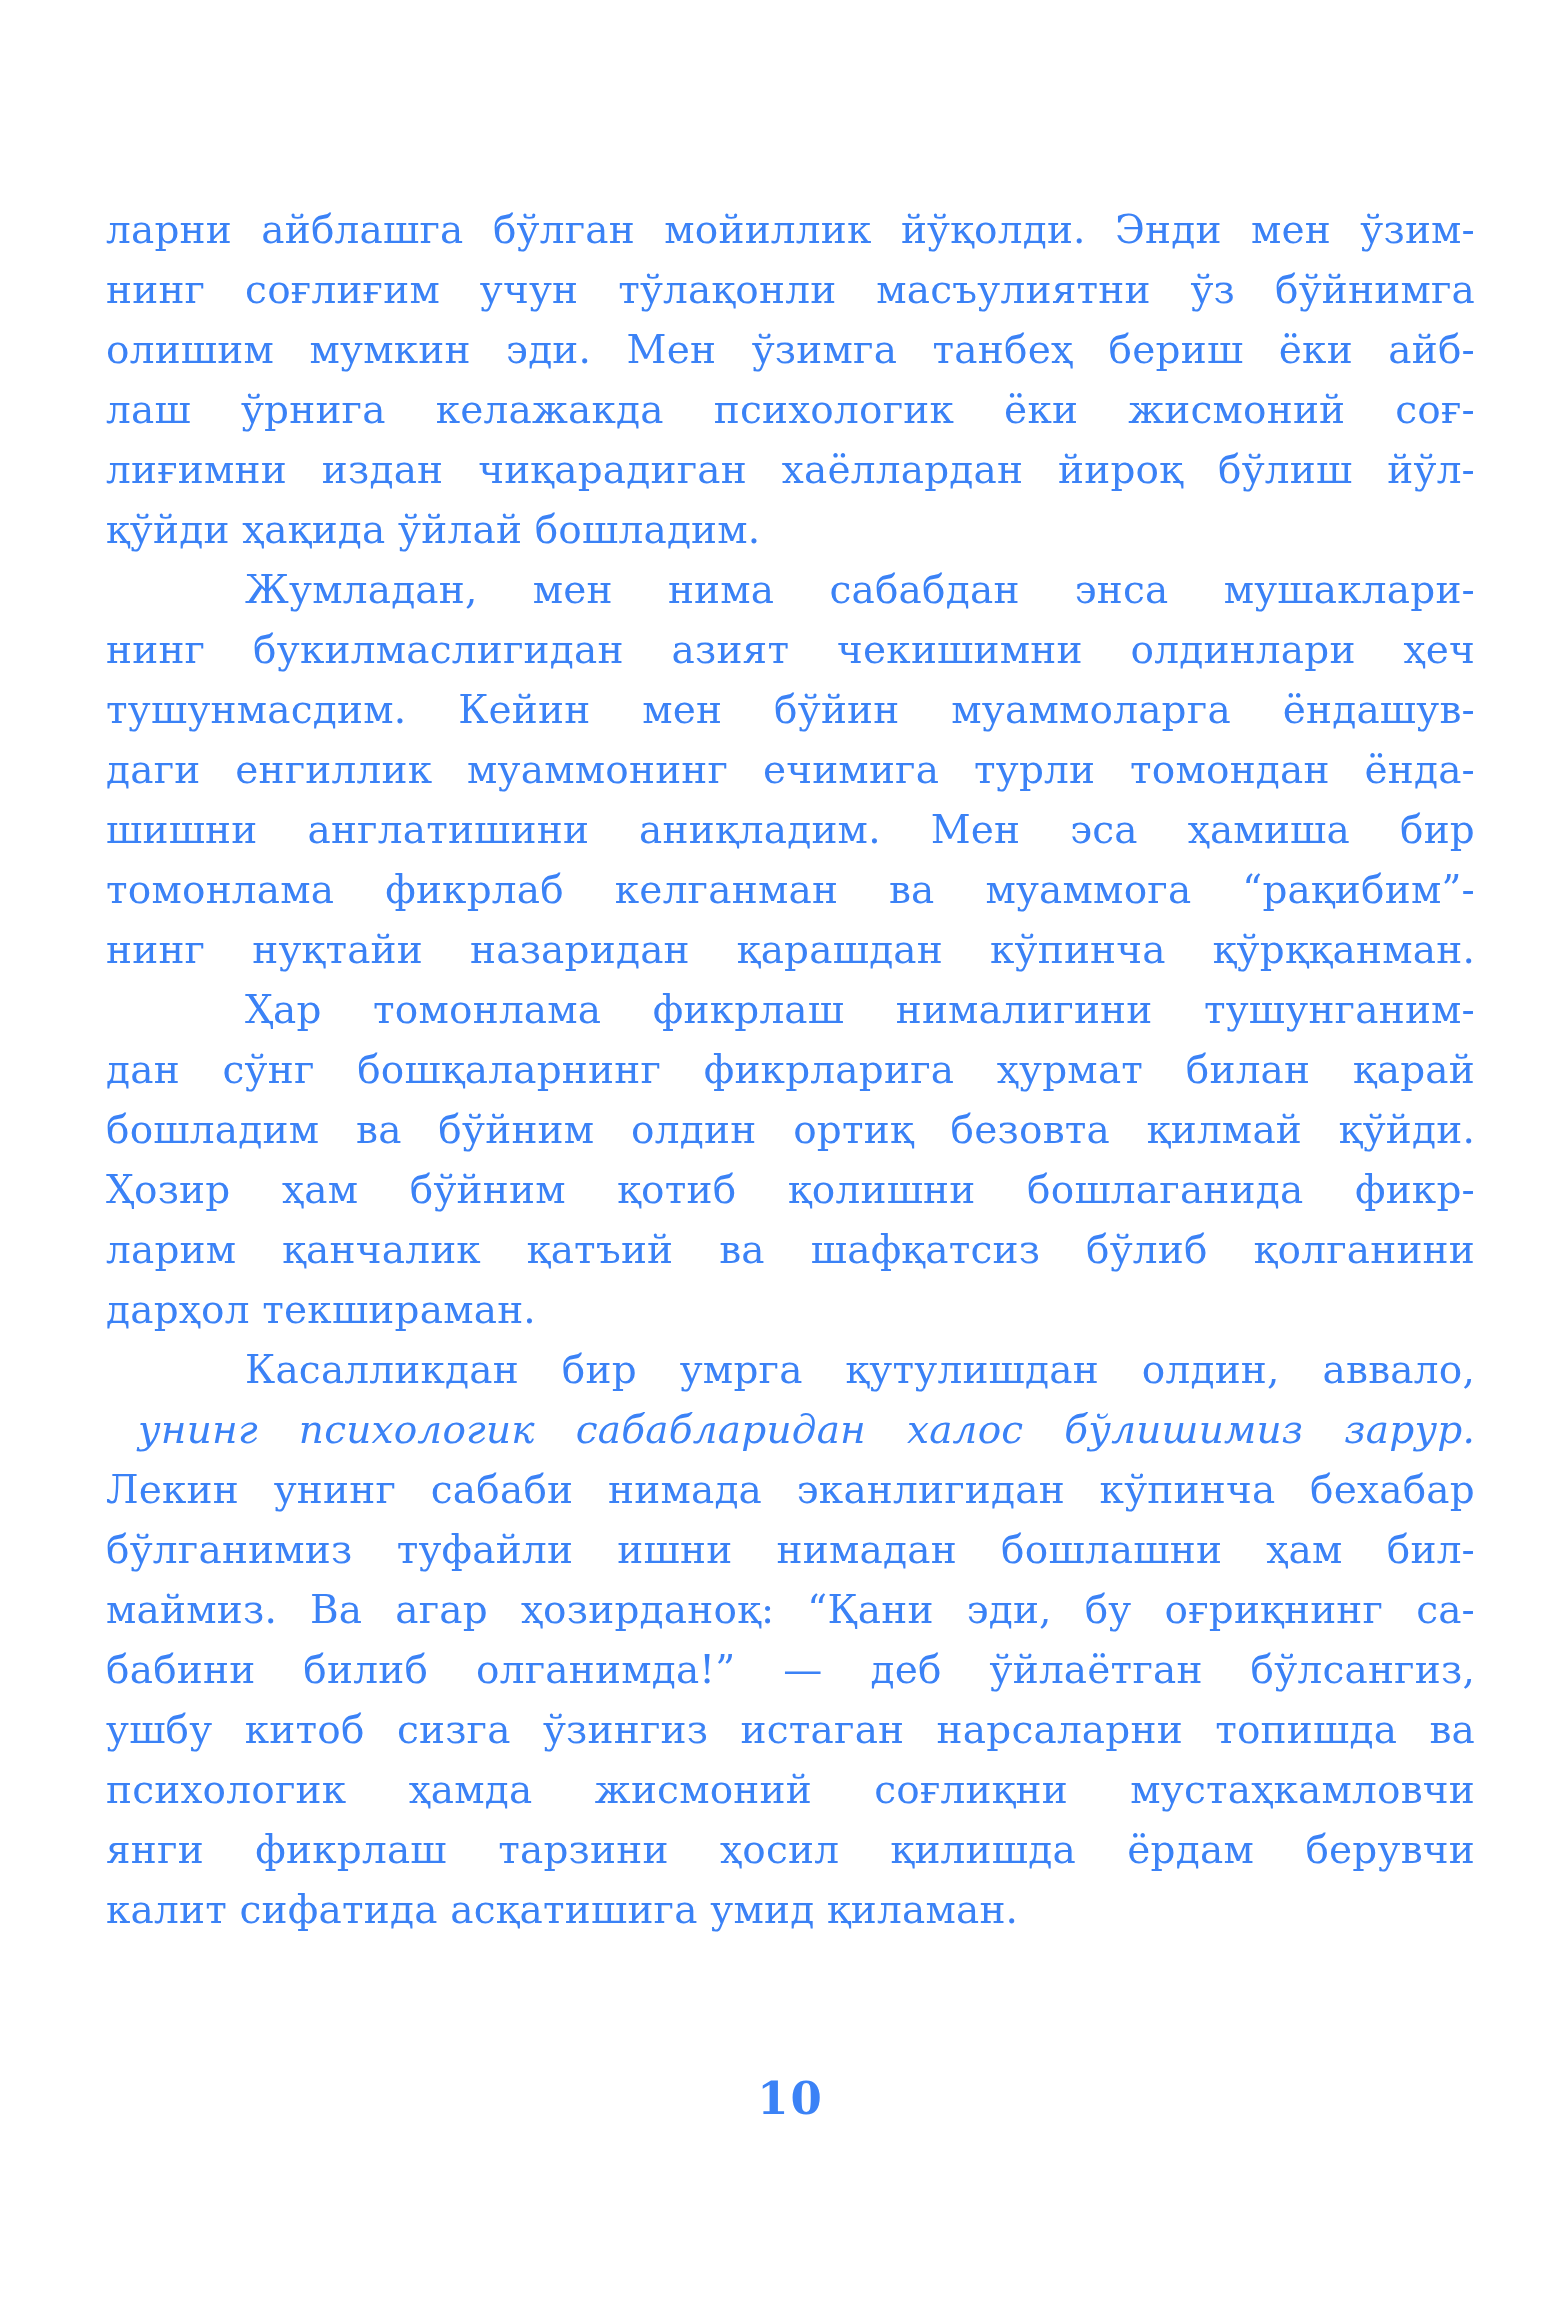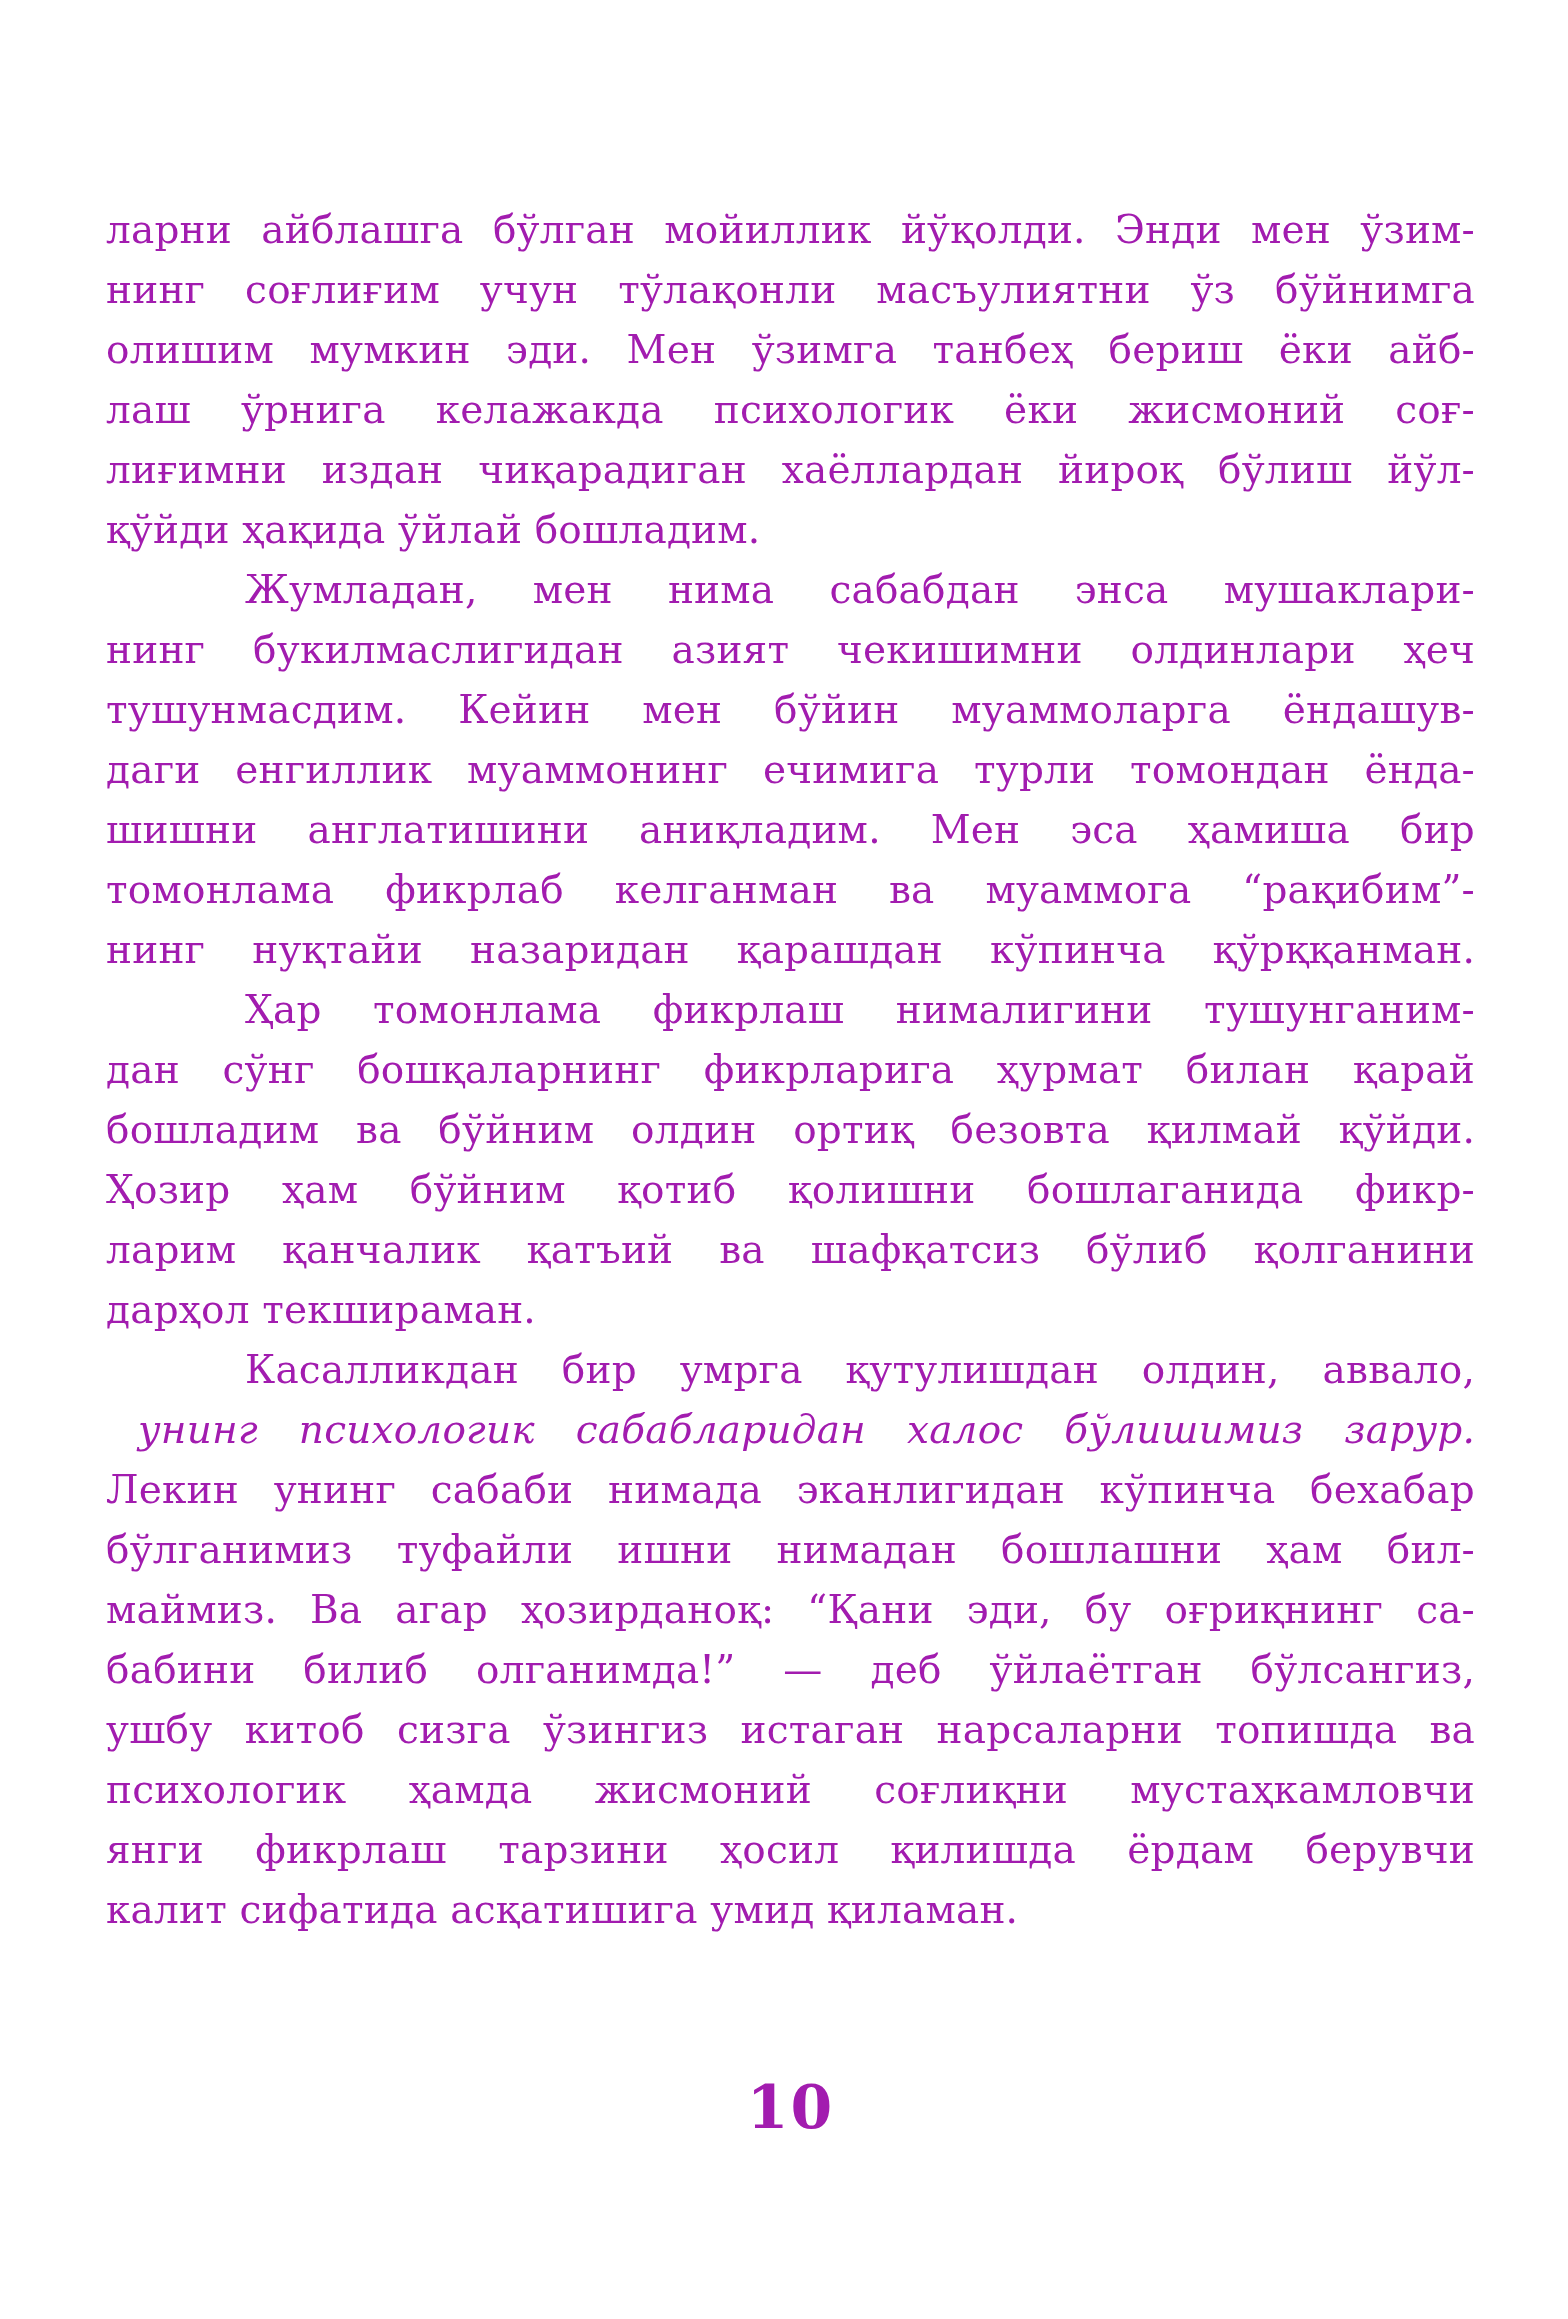--- a/index.html
+++ b/index.html
@@ -2,21 +2,21 @@
 <html><head>
 <meta charset="utf-8">
 <style>
   html, body { margin: 0; padding: 0; background: #ffffff; }
 
   .page {
     position: relative;
     width: 1568px;
     height: 2320px;
     background: #ffffff;
-    color: #a21caf;
+    color: #3b82f6;
     font-family: "DejaVu Serif", "Liberation Serif", serif;
     overflow: hidden;
   }
 
   .text-block {
     position: absolute;
     left: 106px;
     right: 93px;
     top: 200px;
   }
@@ -38,21 +38,21 @@
   .line.ind { text-indent: 139px; }
 
   .line.it { font-style: italic; margin-left: 32px; }
 
   .page-num {
     position: absolute;
     top: 2072px;
     left: 106px;
     right: 93px;
     text-align: center;
-    font-size: 60px;
+    font-size: 45px;
     font-weight: 700;
     letter-spacing: 2px;
   }
 </style>
 </head>
 <body>
 
 <div class="page">
   <main class="text-block">
 

